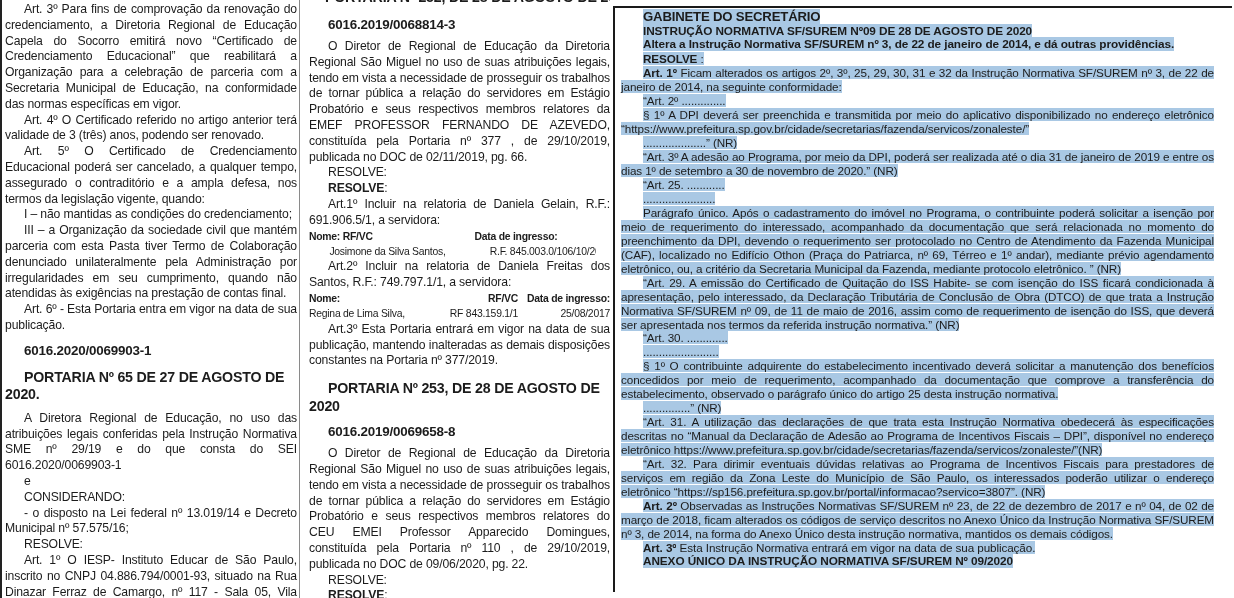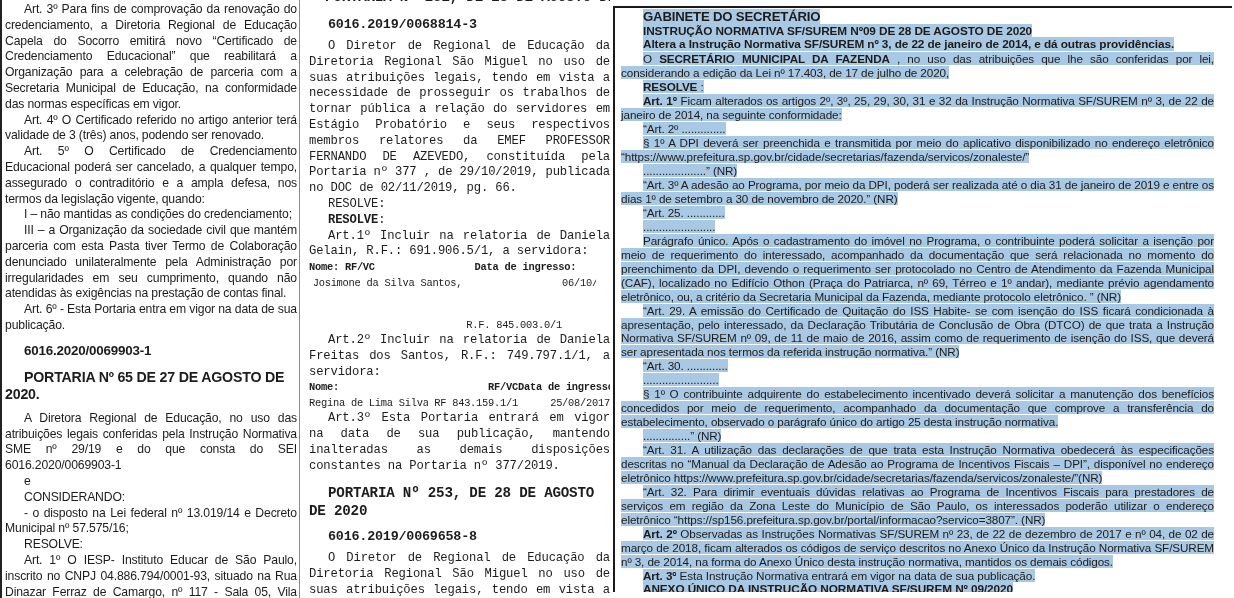--- a/index.html
+++ b/index.html
@@ -4,39 +4,39 @@
 <style>
   html,body{margin:0;padding:0;background:#ffffff;}
   body{
     width:1234px;height:598px;overflow:hidden;
     font-family:"Liberation Sans",sans-serif;color:#1c1c1c;
   }
   .page{position:relative;width:1232px;height:598px;display:flex;border-left:2px solid #222;box-sizing:border-box;}
   .col{box-sizing:border-box;overflow:hidden;}
   .col1{width:297px;padding:2px 2px 0 3px;}
   .vdiv{width:1px;background:#8a8a8a;height:598px;flex:none;}
-  .col2{width:313px;padding:0 3px 0 9px;font-family:Liberation Mono, monospace;}
+  .col2{width:313px;padding:0 3px 0 9px;}
   .col3box{
     flex:1;margin-top:6px;height:586px;
     border-left:2px solid #1a1a1a;border-top:2px solid #1a1a1a;
     padding:2px 18px 0 6px;box-sizing:border-box;
   }
   p{margin:0;}
   
   .body{font-size:12.2px;line-height:15.8px;text-align:justify;text-indent:19px;letter-spacing:-0.15px;}
   .heading{font-weight:bold;font-size:14.2px;line-height:17.5px;margin:11px 0 7px;text-indent:19px;letter-spacing:-0.2px;text-align:left;}
   .proc{font-weight:bold;font-size:13.4px;line-height:15px;margin:9px 0 7px;text-indent:19px;letter-spacing:-0.2px;}
   .cutheading{position:relative;height:8px;overflow:hidden;margin:0;}
   .cutheading span{position:absolute;top:-11px;left:16px;white-space:nowrap;font-weight:bold;font-size:14.2px;letter-spacing:-0.2px;}
   
   .row{display:flex;font-size:10.4px;line-height:15.4px;letter-spacing:-0.25px;}
   .row .cell{white-space:nowrap;overflow:hidden;}
   .row.bold{font-weight:bold;}
   .row.t1h .cell0{width:55%;} .row.t1h .cell1{flex:1;text-align:left;}
-  .row.t1r .cell0{flex:1;text-align:center;} .row.t1r .cell1{width:96px;text-align:right;margin-top:42px;} .row.t1r .cell2{width:34px;text-align:right;margin-right:14px;}
+  .row.t1r .cell0{flex:1;text-align:center;} .row.t1r .cell1{width:96px;text-align:right;} .row.t1r .cell2{width:34px;text-align:right;margin-right:14px;}
   .row.t2h .cell0{flex:1;} .row.t2h .cell1{width:90px;text-align:right;} .row.t2h .cell2{width:92px;text-align:right;}
   .row.t2r .cell0{flex:1;} .row.t2r .cell1{width:90px;text-align:right;} .row.t2r .cell2{width:92px;text-align:right;}
   
   .col3box .body{font-size:11.7px;line-height:13.95px;text-indent:22px;letter-spacing:-0.1px;}
   .col3box .gh{font-weight:bold;font-size:13.2px;line-height:14.5px;text-indent:22px;margin:0;letter-spacing:-0.2px;}
   .col3box .bh{font-weight:bold;font-size:11.8px;line-height:13.95px;text-indent:22px;margin:0;text-align:justify;letter-spacing:-0.1px;}
   .b{font-weight:bold;}
   .hl{background:#a9c8e4;}
 </style>
 </head>
@@ -93,21 +93,20 @@
       <p class="heading"><span>PORTARIA Nº 253, DE 28 DE AGOSTO DE 2020</span></p>
       <p class="proc"><span>6016.2019/0069658-8</span></p>
       <p class="body"><span>O Diretor de Regional de Educação da Diretoria Regional São Miguel no uso de suas atribuições legais, tendo em vista a necessidade de prosseguir os trabalhos de tornar pública a relação do servidores em Estágio Probatório e seus respectivos membros relatores do CEU EMEI Professor Apparecido Domingues, constituída pela Portaria nº 110 , de 29/10/2019, publicada no DOC de 09/06/2020, pg. 22.</span></p>
       <p class="body"><span>RESOLVE:</span></p>
       <p class="body"><span class="b">RESOLVE</span><span>:</span></p>
     </div>
   <div class="col col3box">
       <p class="gh"><span class="hl">GABINETE DO SECRETÁRIO</span></p>
       <p class="bh"><span class="hl">INSTRUÇÃO NORMATIVA SF/SUREM Nº09 DE 28 DE AGOSTO DE 2020</span></p>
       <p class="bh"><span class="hl">Altera a Instrução Normativa SF/SUREM nº 3, de 22 de janeiro de 2014, e dá outras providências.</span></p>
-      <p class="body"><span class="hl">O </span><span class="b hl">SECRETÁRIO MUNICIPAL DA FAZENDA</span><span class="hl"> , no uso das atribuições que lhe são conferidas por lei, considerando a edição da Lei nº 17.403, de 17 de julho de 2020,</span></p>
       <p class="body"><span class="b hl">RESOLVE</span><span class="hl"> :</span></p>
       <p class="body"><span class="b hl">Art. 1º</span><span class="hl"> Ficam alterados os artigos 2º, 3º, 25, 29, 30, 31 e 32 da Instrução Normativa SF/SUREM nº 3, de 22 de janeiro de 2014, na seguinte conformidade:</span></p>
       <p class="body"><span class="hl">“Art. 2º ..............</span></p>
       <p class="body"><span class="hl">§ 1º A DPI deverá ser preenchida e transmitida por meio do aplicativo disponibilizado no endereço eletrônico “https://www.prefeitura.sp.gov.br/cidade/secretarias/fazenda/servicos/zonaleste/”</span></p>
       <p class="body"><span class="hl">....................” (NR)</span></p>
       <p class="body"><span class="hl">“Art. 3º A adesão ao Programa, por meio da DPI, poderá ser realizada até o dia 31 de janeiro de 2019 e entre os dias 1º de setembro a 30 de novembro de 2020.” (NR)</span></p>
       <p class="body"><span class="hl">“Art. 25. ............</span></p>
       <p class="body"><span class="hl">.......................</span></p>
       <p class="body"><span class="hl">Parágrafo único. Após o cadastramento do imóvel no Programa, o contribuinte poderá solicitar a isenção por meio de requerimento do interessado, acompanhado da documentação que será relacionada no momento do preenchimento da DPI, devendo o requerimento ser protocolado no Centro de Atendimento da Fazenda Municipal (CAF), localizado no Edifício Othon (Praça do Patriarca, nº 69, Térreo e 1º andar), mediante prévio agendamento eletrônico, ou, a critério da Secretaria Municipal da Fazenda, mediante protocolo eletrônico. ” (NR)</span></p>
       <p class="body"><span class="hl">“Art. 29. A emissão do Certificado de Quitação do ISS Habite- se com isenção do ISS ficará condicionada à apresentação, pelo interessado, da Declaração Tributária de Conclusão de Obra (DTCO) de que trata a Instrução Normativa SF/SUREM nº 09, de 11 de maio de 2016, assim como de requerimento de isenção do ISS, que deverá ser apresentada nos termos da referida instrução normativa.” (NR)</span></p>

